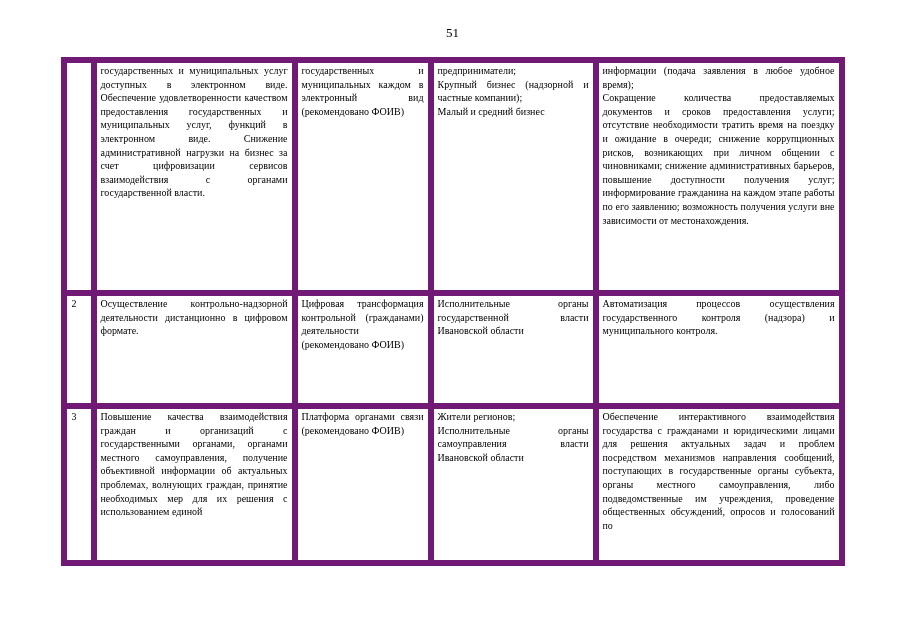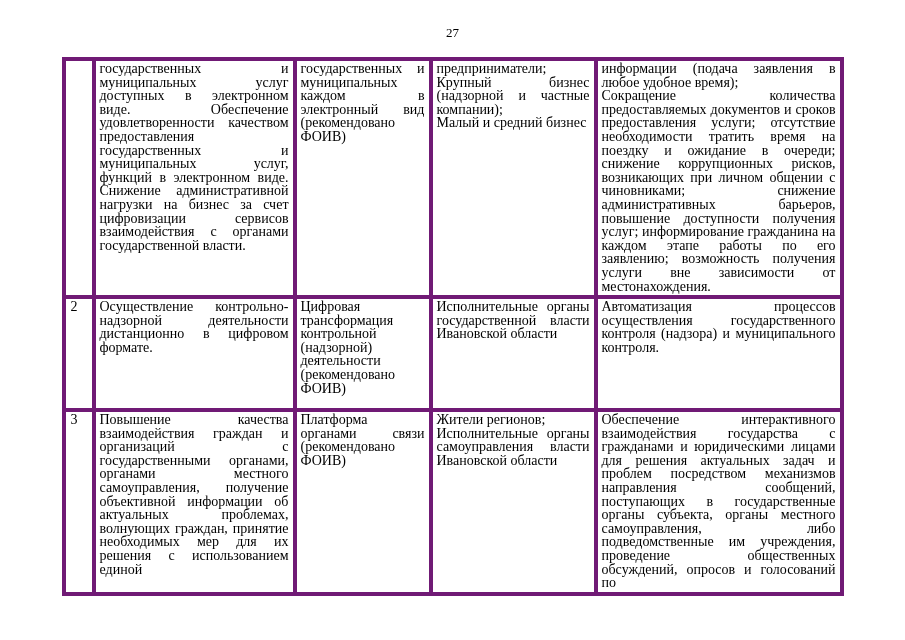--- a/index.html
+++ b/index.html
@@ -24,24 +24,24 @@
     font-size: 13px;
     line-height: 14px;
   }
   table.doc-table {
     border-collapse: collapse;
     table-layout: fixed;
     width: 778px;
     margin: 17px auto 0 auto;
   }
   table.doc-table td {
-    border: 4px solid #701a75;
+    border: 6px solid #701a75;
     vertical-align: top;
     padding: 1px 4px 2px 4px;
-    font-size: 14px;
+    font-size: 10px;
     line-height: 13.6px;
     text-align: justify;
     white-space: pre-line;
     word-wrap: break-word;
     overflow: hidden;
     box-sizing: border-box;
   }
   table.doc-table td.num-cell {
     text-align: left;
     white-space: normal;
@@ -54,21 +54,21 @@
   col.c-res   { width: 246px; }
   tr.row-1 td { height: 233px; }
   tr.row-2 td { height: 113px; }
   tr.row-3 td { height: 157px; }
 </style>
 </head>
 <body>
 
 <div class="page">
 
-  <div class="page-number">27</div>
+  <div class="page-number">51</div>
 
   <table class="doc-table">
     <colgroup>
       <col class="c-num">
       <col class="c-desc">
       <col class="c-proj">
       <col class="c-aud">
       <col class="c-res">
     </colgroup>
     <tbody>
@@ -80,21 +80,21 @@
         <td>предприниматели;
 Крупный бизнес (надзорной и частные компании);
 Малый и средний бизнес</td>
         <td>информации (подача заявления в любое удобное время);
 Сокращение количества предоставляемых документов и сроков предоставления услуги; отсутствие необходимости тратить время на поездку и ожидание в очереди; снижение коррупционных рисков, возникающих при личном общении с чиновниками; снижение административных барьеров, повышение доступности получения услуг; информирование гражданина на каждом этапе работы по его заявлению; возможность получения услуги вне зависимости от местонахождения.</td>
       </tr>
 
       <tr class="row-2">
         <td class="num-cell">2</td>
         <td>Осуществление контрольно-надзорной деятельности дистанционно в цифровом формате.</td>
-        <td>Цифровая трансформация контрольной (надзорной) деятельности (рекомендовано ФОИВ)</td>
+        <td>Цифровая трансформация контрольной (гражданами) деятельности (рекомендовано ФОИВ)</td>
         <td>Исполнительные органы государственной власти Ивановской области</td>
         <td>Автоматизация процессов осуществления государственного контроля (надзора) и муниципального контроля.</td>
       </tr>
 
       <tr class="row-3">
         <td class="num-cell">3</td>
         <td>Повышение качества взаимодействия граждан и организаций с государственными органами, органами местного самоуправления, получение объективной информации об актуальных проблемах, волнующих граждан, принятие необходимых мер для их решения с использованием единой</td>
         <td>Платформа органами связи (рекомендовано ФОИВ)</td>
         <td>Жители регионов;
 Исполнительные органы самоуправления власти Ивановской области</td>

